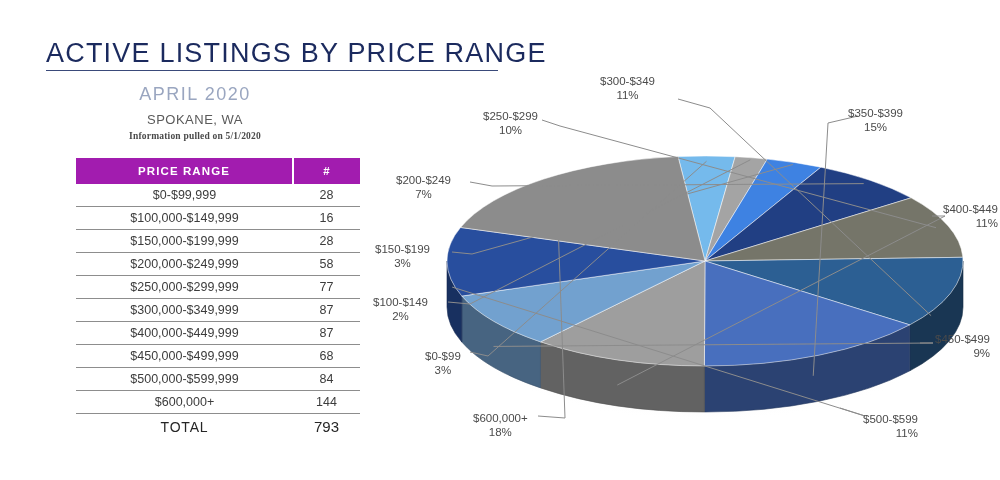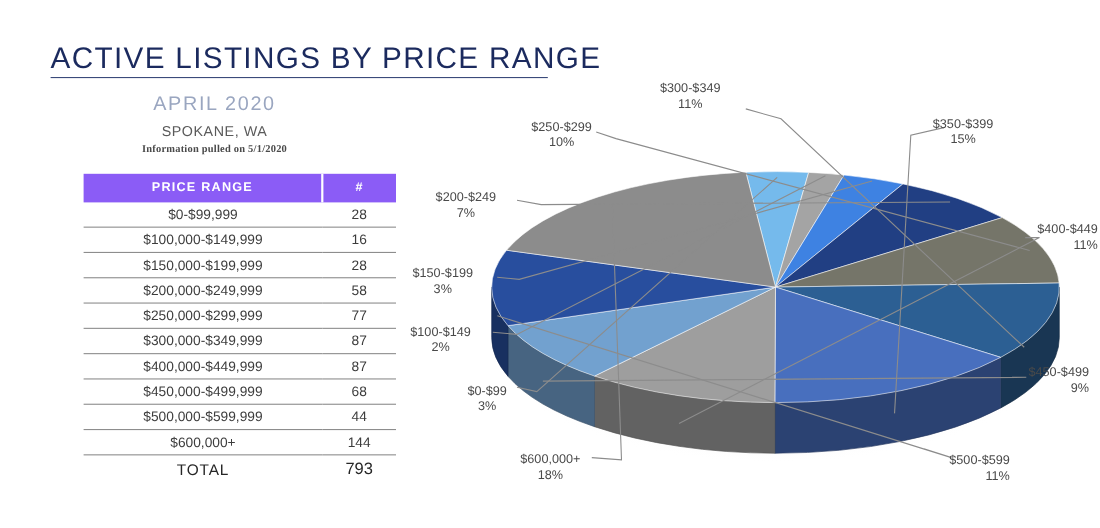--- a/index.html
+++ b/index.html
@@ -38,21 +38,21 @@
     position:absolute;left:0;top:131px;width:390px;
     text-align:center;font-size:9.5px;color:#4a4a4a;
     font-family:"Liberation Serif", serif;font-weight:700;
     letter-spacing:.2px;
   }
 
   
   .table-wrap{position:absolute;left:76px;top:158px;width:282px;}
   table.listing-table{border-collapse:collapse;width:282px;table-layout:fixed;}
   table.listing-table th{
-    background:#8b5cf6;color:#ffffff;
+    background:#a21caf;color:#ffffff;
     font-size:11.5px;font-weight:700;letter-spacing:1.1px;
     padding:7px 0 7px 0;text-align:center;
   }
   th.col-range{width:216px;border-right:2px solid #ffffff;}
   th.col-num{width:66px;}
   table.listing-table td{
     font-size:12.5px;color:#3c3c3c;
     border-bottom:1px solid #8d8d8d;
     padding:4px 0 4px 0;
     vertical-align:middle;
@@ -128,21 +128,21 @@
             <tr>
               <td class="range-cell">$400,000-$449,999</td>
               <td class="num-cell">87</td>
             </tr>
             <tr>
               <td class="range-cell">$450,000-$499,999</td>
               <td class="num-cell">68</td>
             </tr>
             <tr>
               <td class="range-cell">$500,000-$599,999</td>
-              <td class="num-cell">44</td>
+              <td class="num-cell">84</td>
             </tr>
             <tr>
               <td class="range-cell">$600,000+</td>
               <td class="num-cell">144</td>
             </tr>
             <tr class="total-row">
               <td class="range-cell">TOTAL</td>
               <td class="num-cell">793</td>
             </tr>
           </tbody>

